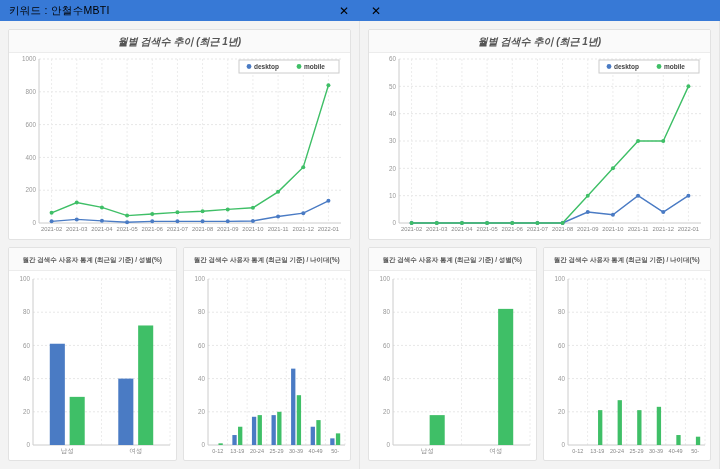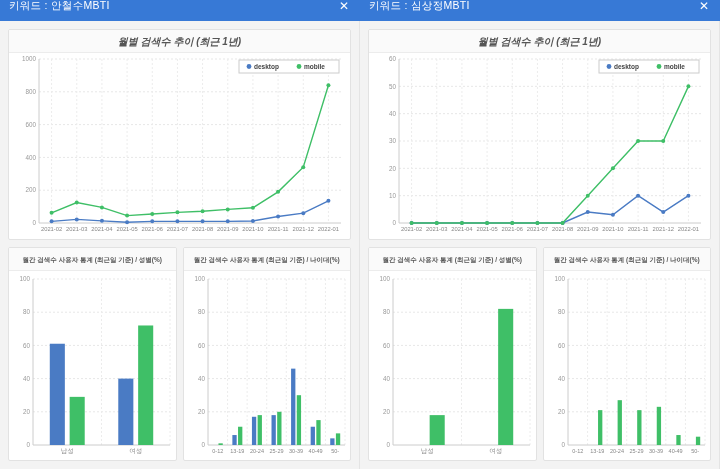--- a/index.html
+++ b/index.html
@@ -1,19 +1,19 @@
 <!DOCTYPE html>
 <html><head>
 <meta charset="utf-8">
 <style>
   * { margin:0; padding:0; box-sizing:border-box; }
   html,body { width:720px; height:469px; font-family:"Liberation Sans", sans-serif; background:#ececec; overflow:hidden; }
   .app { display:flex; width:720px; height:469px; }
   .panel { width:360px; height:469px; display:flex; flex-direction:column; }
-  .panel-header { height:21px; background:#3779d6; color:#ffffff; display:flex; align-items:flex-end; padding:8px 9px; flex:0 0 21px; }
+  .panel-header { height:21px; background:#3779d6; color:#000000; display:flex; align-items:center; padding:8px 9px; flex:0 0 21px; }
   .panel-header .ptitle { flex:1; font-size:10.5px; letter-spacing:0.3px; }
   .panel-header .close { font-size:12px; cursor:pointer; line-height:1; padding:1px 2px; }
   .panel-body { flex:1; background:#f3f3f3; padding:8px; display:flex; flex-direction:column; gap:7px; border-right:1px solid #e4e4e4; }
   .card { background:#fff; border:1px solid #e2e2e2; border-radius:2px; overflow:hidden; }
   .card-title { height:23px; line-height:23px; text-align:center; font-weight:bold; color:#555;
     background:#fafafa; border-bottom:1px solid #ececec; white-space:nowrap; overflow:hidden; }
   .trend-card { height:211px; flex:0 0 211px; }
   .trend-card .card-title { font-size:10px;font-style:italic; }
   .trend-card .chart { height:185px; width:342px; display:block; }
   .card-row { display:flex; gap:6px; height:214px; flex:0 0 214px; }
@@ -183,21 +183,20 @@
                 <rect x="151.89928571428572" y="162.38" width="4.305714285714286" height="11.620000000000001" fill="#3fbf67"></rect>
               </svg>
             </div>
         </div>
       </div>
     </div>
   </div>
 
   <div class="panel">
     <div class="panel-header">
-      <span class="ptitle">키워드 : 심상정MBTI</span>
       <span class="close">✕</span>
     </div>
     <div class="panel-body">
       <div class="card trend-card">
         <div class="card-title">월별 검색수 추이 (최근 1년)</div>
         <div class="chart">
             <svg width="342" height="185" font-family="Liberation Sans, sans-serif">
               <text x="27" y="172.2" text-anchor="end" font-size="6.3" fill="#999">0</text>
               <line x1="30" x2="332" y1="142.66666666666666" y2="142.66666666666666" stroke="#e7e7e7" stroke-dasharray="2,2"></line>
               <text x="27" y="144.86666666666665" text-anchor="end" font-size="6.3" fill="#999">10</text>

